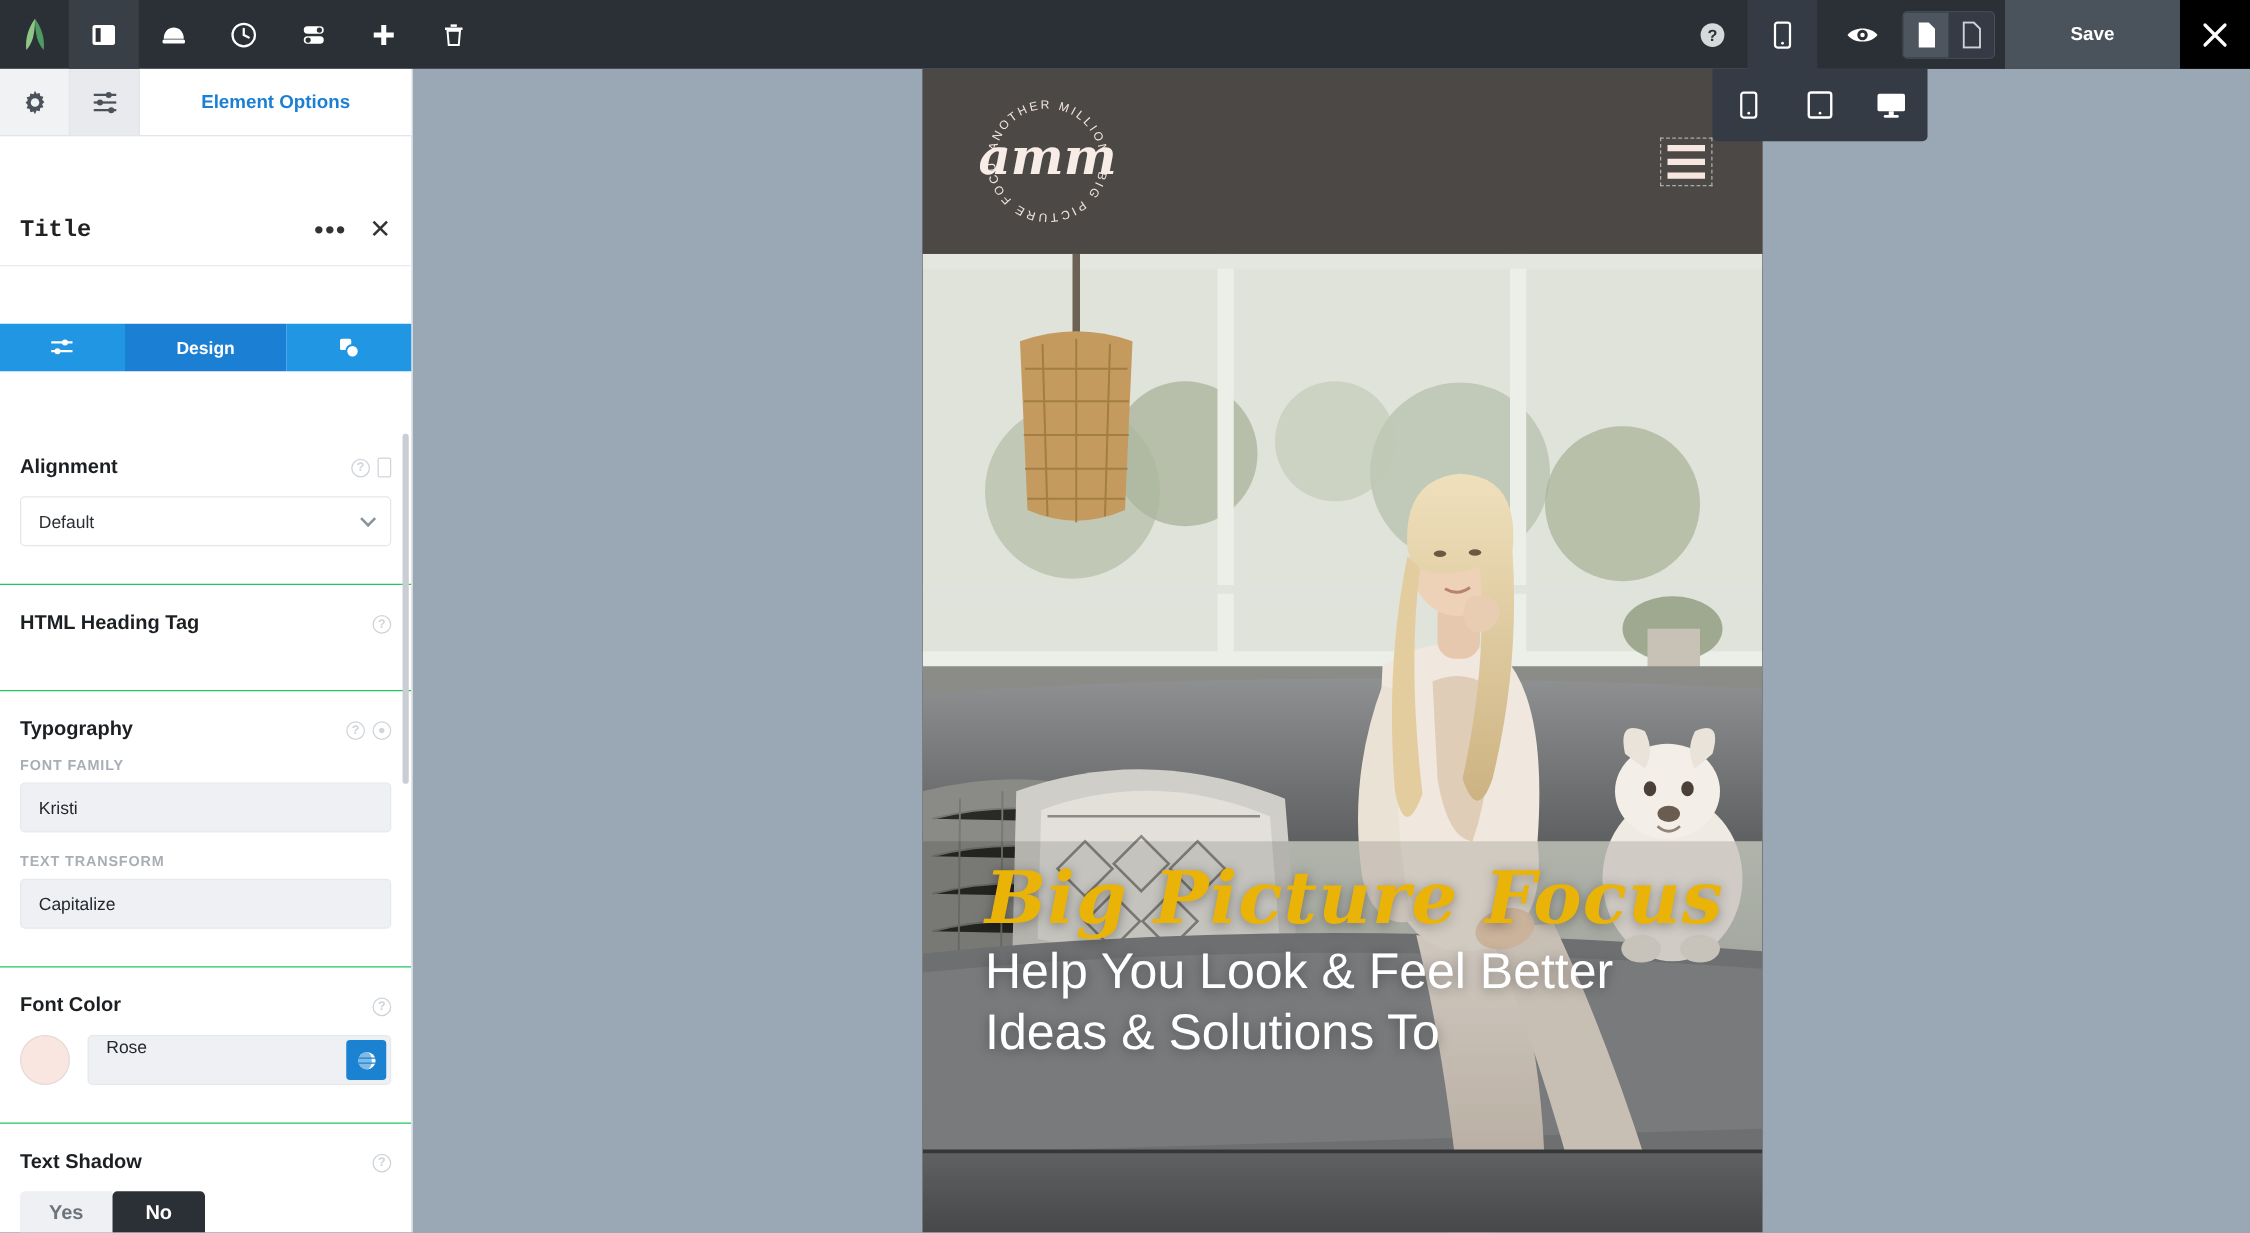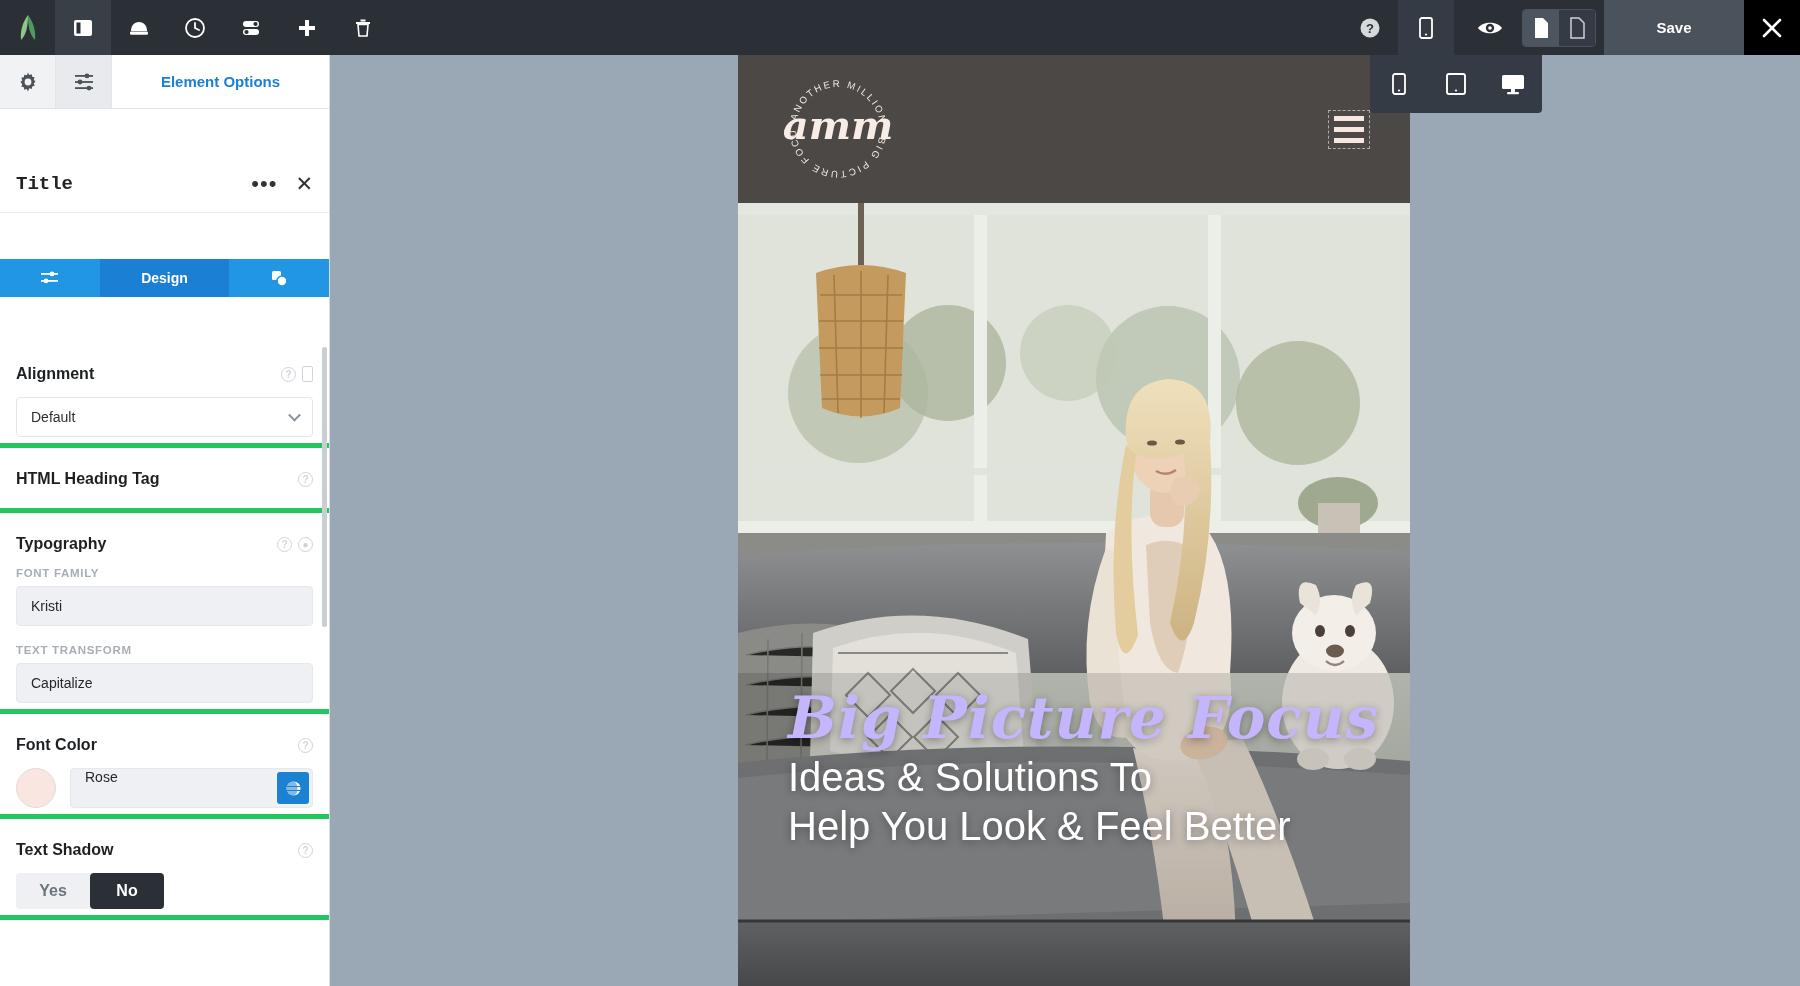--- a/index.html
+++ b/index.html
@@ -100,21 +100,21 @@
   .st.a { width: 100px; }
   .st.b { flex:1; background:#1b7fd4; }
   .st.c { width: 100px; }
 
   .panel-body { flex:1; overflow: hidden; position: relative; }
   .scrollbar {
     position:absolute; right:2px; top:4px; width:5px; height:280px;
     background:#c9ced3; border-radius:3px;
   }
 
-  .section { padding: 22px 16px 6px 16px; border-bottom: 5px solid #22c55e; }
+  .section { padding: 22px 16px 30px 16px; border-bottom: 1px solid #22c55e; }
   .sec-head { display:flex; align-items:center; margin-bottom: 14px; }
   .sec-label { font-size:16px; font-weight:bold; color:#1d2023; flex:1; }
   .sec-icons { display:flex; align-items:center; gap: 6px; }
   .hicon {
     width:15px; height:15px; border-radius:50%; border:1.5px solid #cfd4d9;
     color:#cfd4d9; font-size:10px; display:flex; align-items:center;
     justify-content:center; font-weight:bold; cursor:pointer;
   }
   .dev-mini { width:11px; height:16px; border:1.5px solid #cfd4d9; border-radius:2px; cursor:pointer;}
 
@@ -185,21 +185,21 @@
   .burger span { display:block; width:30px; height:5px; background:#f7e7e1; }
 
   .hero { position:absolute; left:0; right:0; top:148px; bottom:0; overflow:hidden; }
   .hero-photo { position:absolute; inset:0; }
   .hero-text {
     position:absolute; left:50px; bottom:135px; right:30px;
   }
   .hero-script {
     font-family: "DejaVu Serif", serif;
     font-style: italic; font-weight: bold;
-    font-size: 58px; color:#c4b5fd; line-height:1.0;
+    font-size: 58px; color:#eab308; line-height:1.0;
     letter-spacing:.015em; margin-bottom:6px;
     text-shadow: 0 2px 9px rgba(0,0,0,.35);
   }
   .hero-sub {
     font-family:"Liberation Sans", sans-serif;
     font-size:40px; color:#ffffff; line-height:1.22; font-weight:400;
     text-shadow: 0 2px 9px rgba(0,0,0,.35);
   }
 </style>
 </head>
@@ -613,21 +613,21 @@
           <ellipse cx="622" cy="556" rx="16" ry="11" fill="#e6e0d6"></ellipse>
 
           <rect x="0" y="718" width="672" height="82" fill="url(#floor)"></rect>
           <path d="M0 718 H672" stroke="#3f4041" stroke-width="3"></path>
 
           <rect x="0" y="470" width="672" height="330" fill="#000" opacity=".13"></rect>
         </svg>
 
         <div class="hero-text">
           <div class="hero-script">Big Picture Focus</div>
+          <div class="hero-sub">Help You Look &amp; Feel Better</div>
           <div class="hero-sub">Ideas &amp; Solutions To</div>
-          <div class="hero-sub">Help You Look &amp; Feel Better</div>
         </div>
       </div>
 
     </div>
   </div>
 
 </div>
 
 </body></html>

